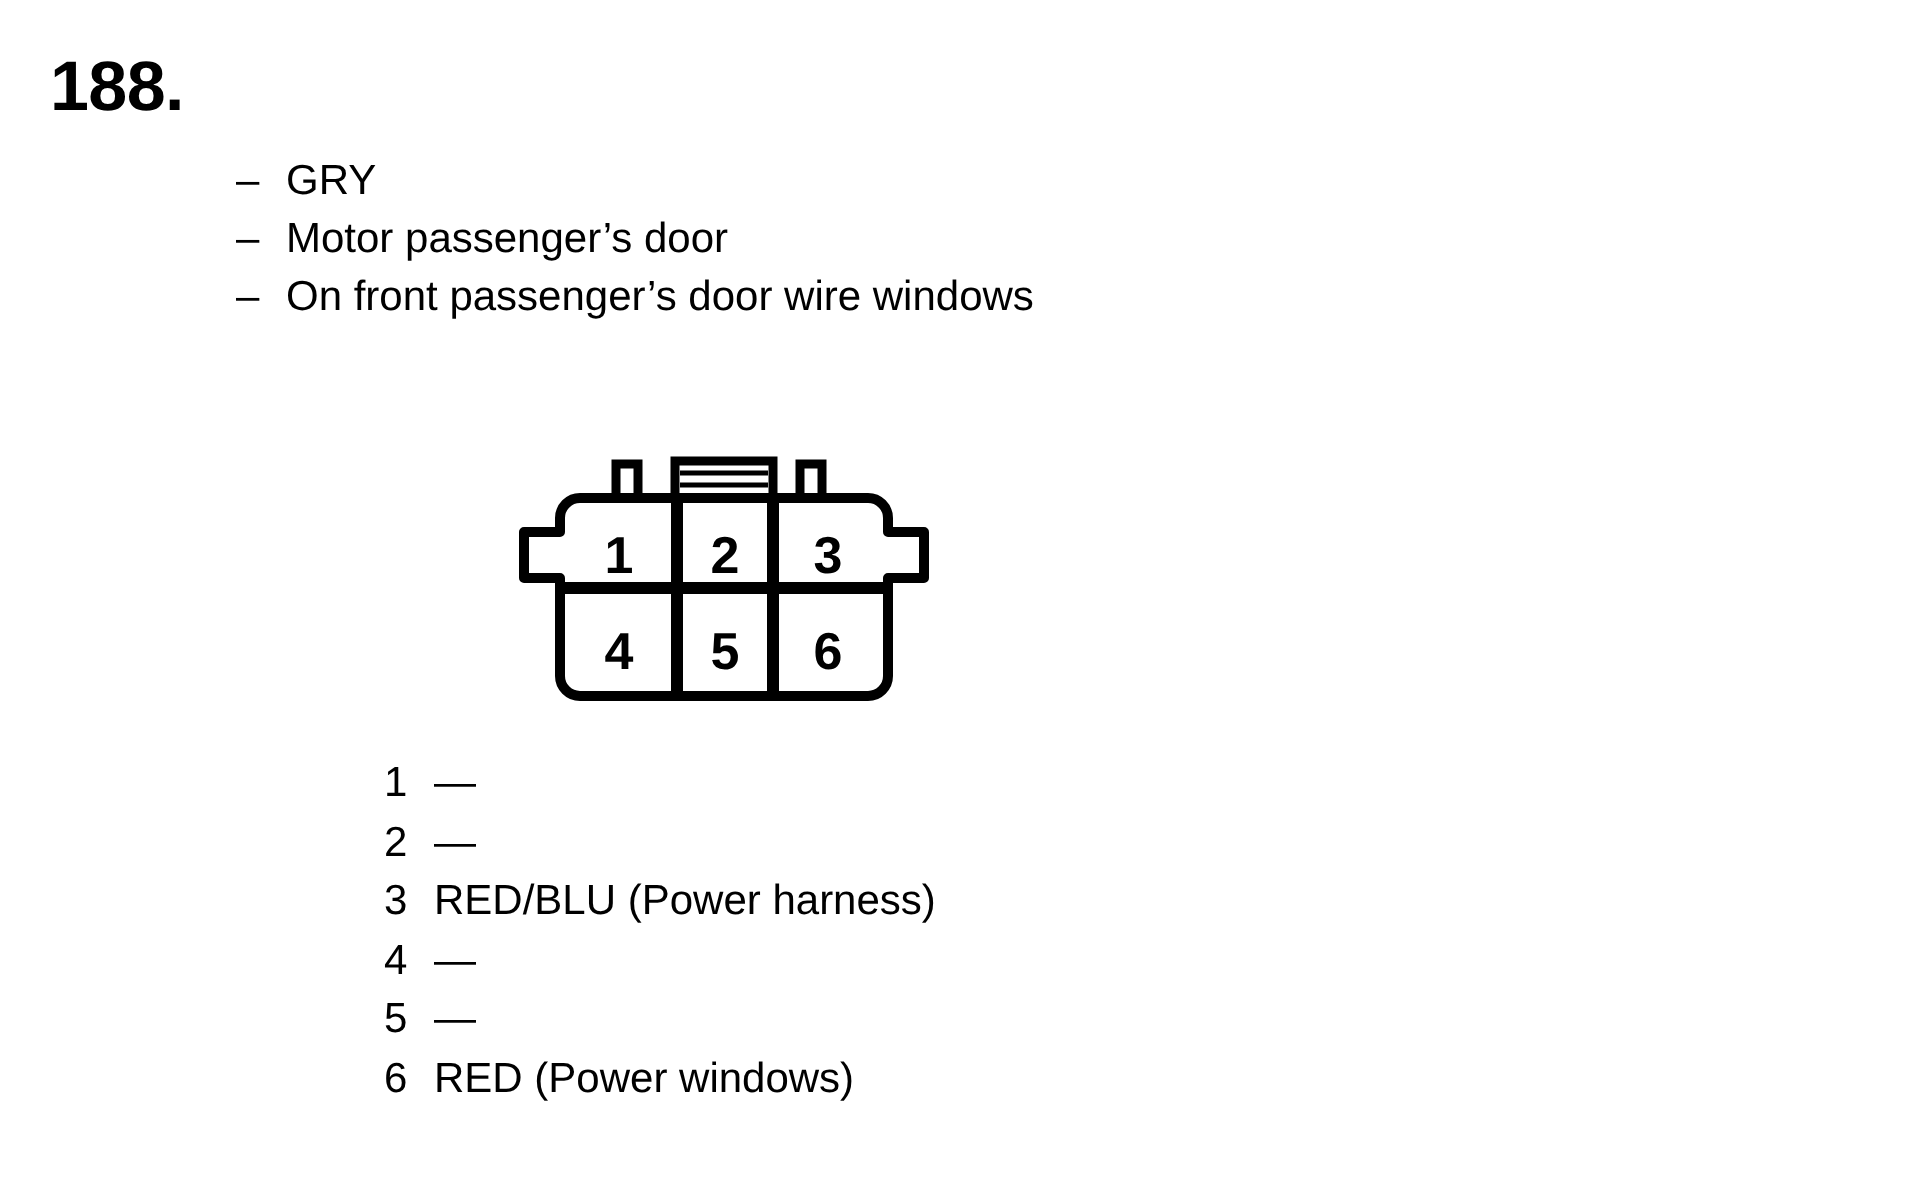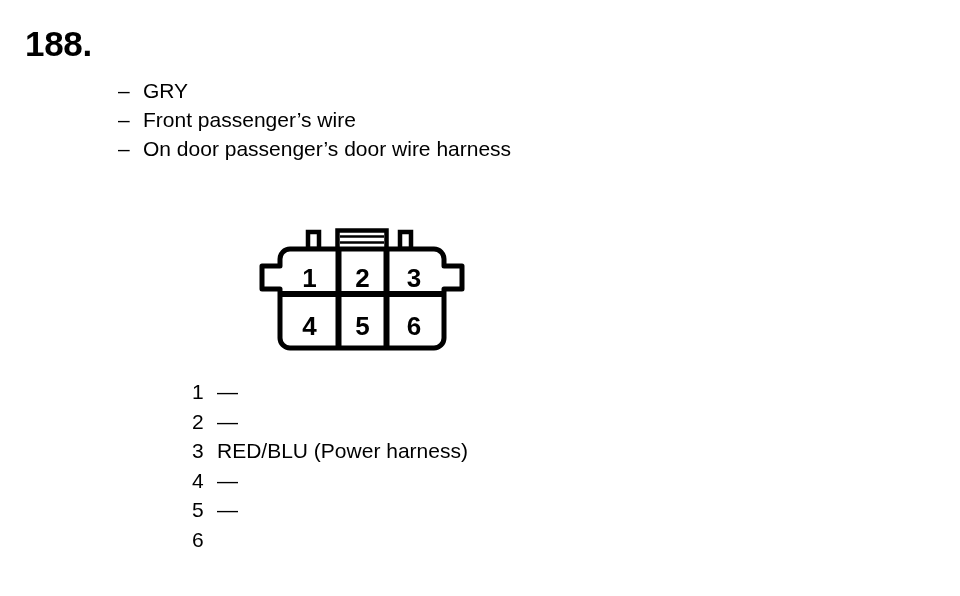--- a/index.html
+++ b/index.html
@@ -72,25 +72,25 @@
     <span>188.</span>
   </div>
 
   <div class="bullets">
     <div class="bullet-row">
       <span class="bullet-dash">–</span>
       <span>GRY</span>
     </div>
     <div class="bullet-row">
       <span class="bullet-dash">–</span>
-      <span>Front passenger’s wire</span>
+      <span>Motor passenger’s door</span>
     </div>
     <div class="bullet-row">
       <span class="bullet-dash">–</span>
-      <span>On door passenger’s door wire harness</span>
+      <span>On front passenger’s door wire windows</span>
     </div>
   </div>
 
   <svg class="connector" width="220" height="145" viewBox="0 0 220 145">
 
     <rect x="58" y="12" width="11" height="17" fill="#ffffff" stroke="#000000" stroke-width="4.5"></rect>
     <rect x="87.5" y="10.5" width="49" height="19" fill="#ffffff" stroke="#000000" stroke-width="4.5"></rect>
     <rect x="150" y="12" width="11" height="17" fill="#ffffff" stroke="#000000" stroke-width="4.5"></rect>
     <line x1="90" y1="16.5" x2="134" y2="16.5" stroke="#000000" stroke-width="2.5"></line>
     <line x1="90" y1="22.5" x2="134" y2="22.5" stroke="#000000" stroke-width="2.5"></line>
@@ -129,16 +129,17 @@
     <div class="pin-row">
       <span class="pin-num">4</span>
       <span class="pin-val">—</span>
     </div>
     <div class="pin-row">
       <span class="pin-num">5</span>
       <span class="pin-val">—</span>
     </div>
     <div class="pin-row">
       <span class="pin-num">6</span>
+      <span class="pin-val">RED (Power windows)</span>
     </div>
   </div>
 
 </div>
 
 </body></html>

